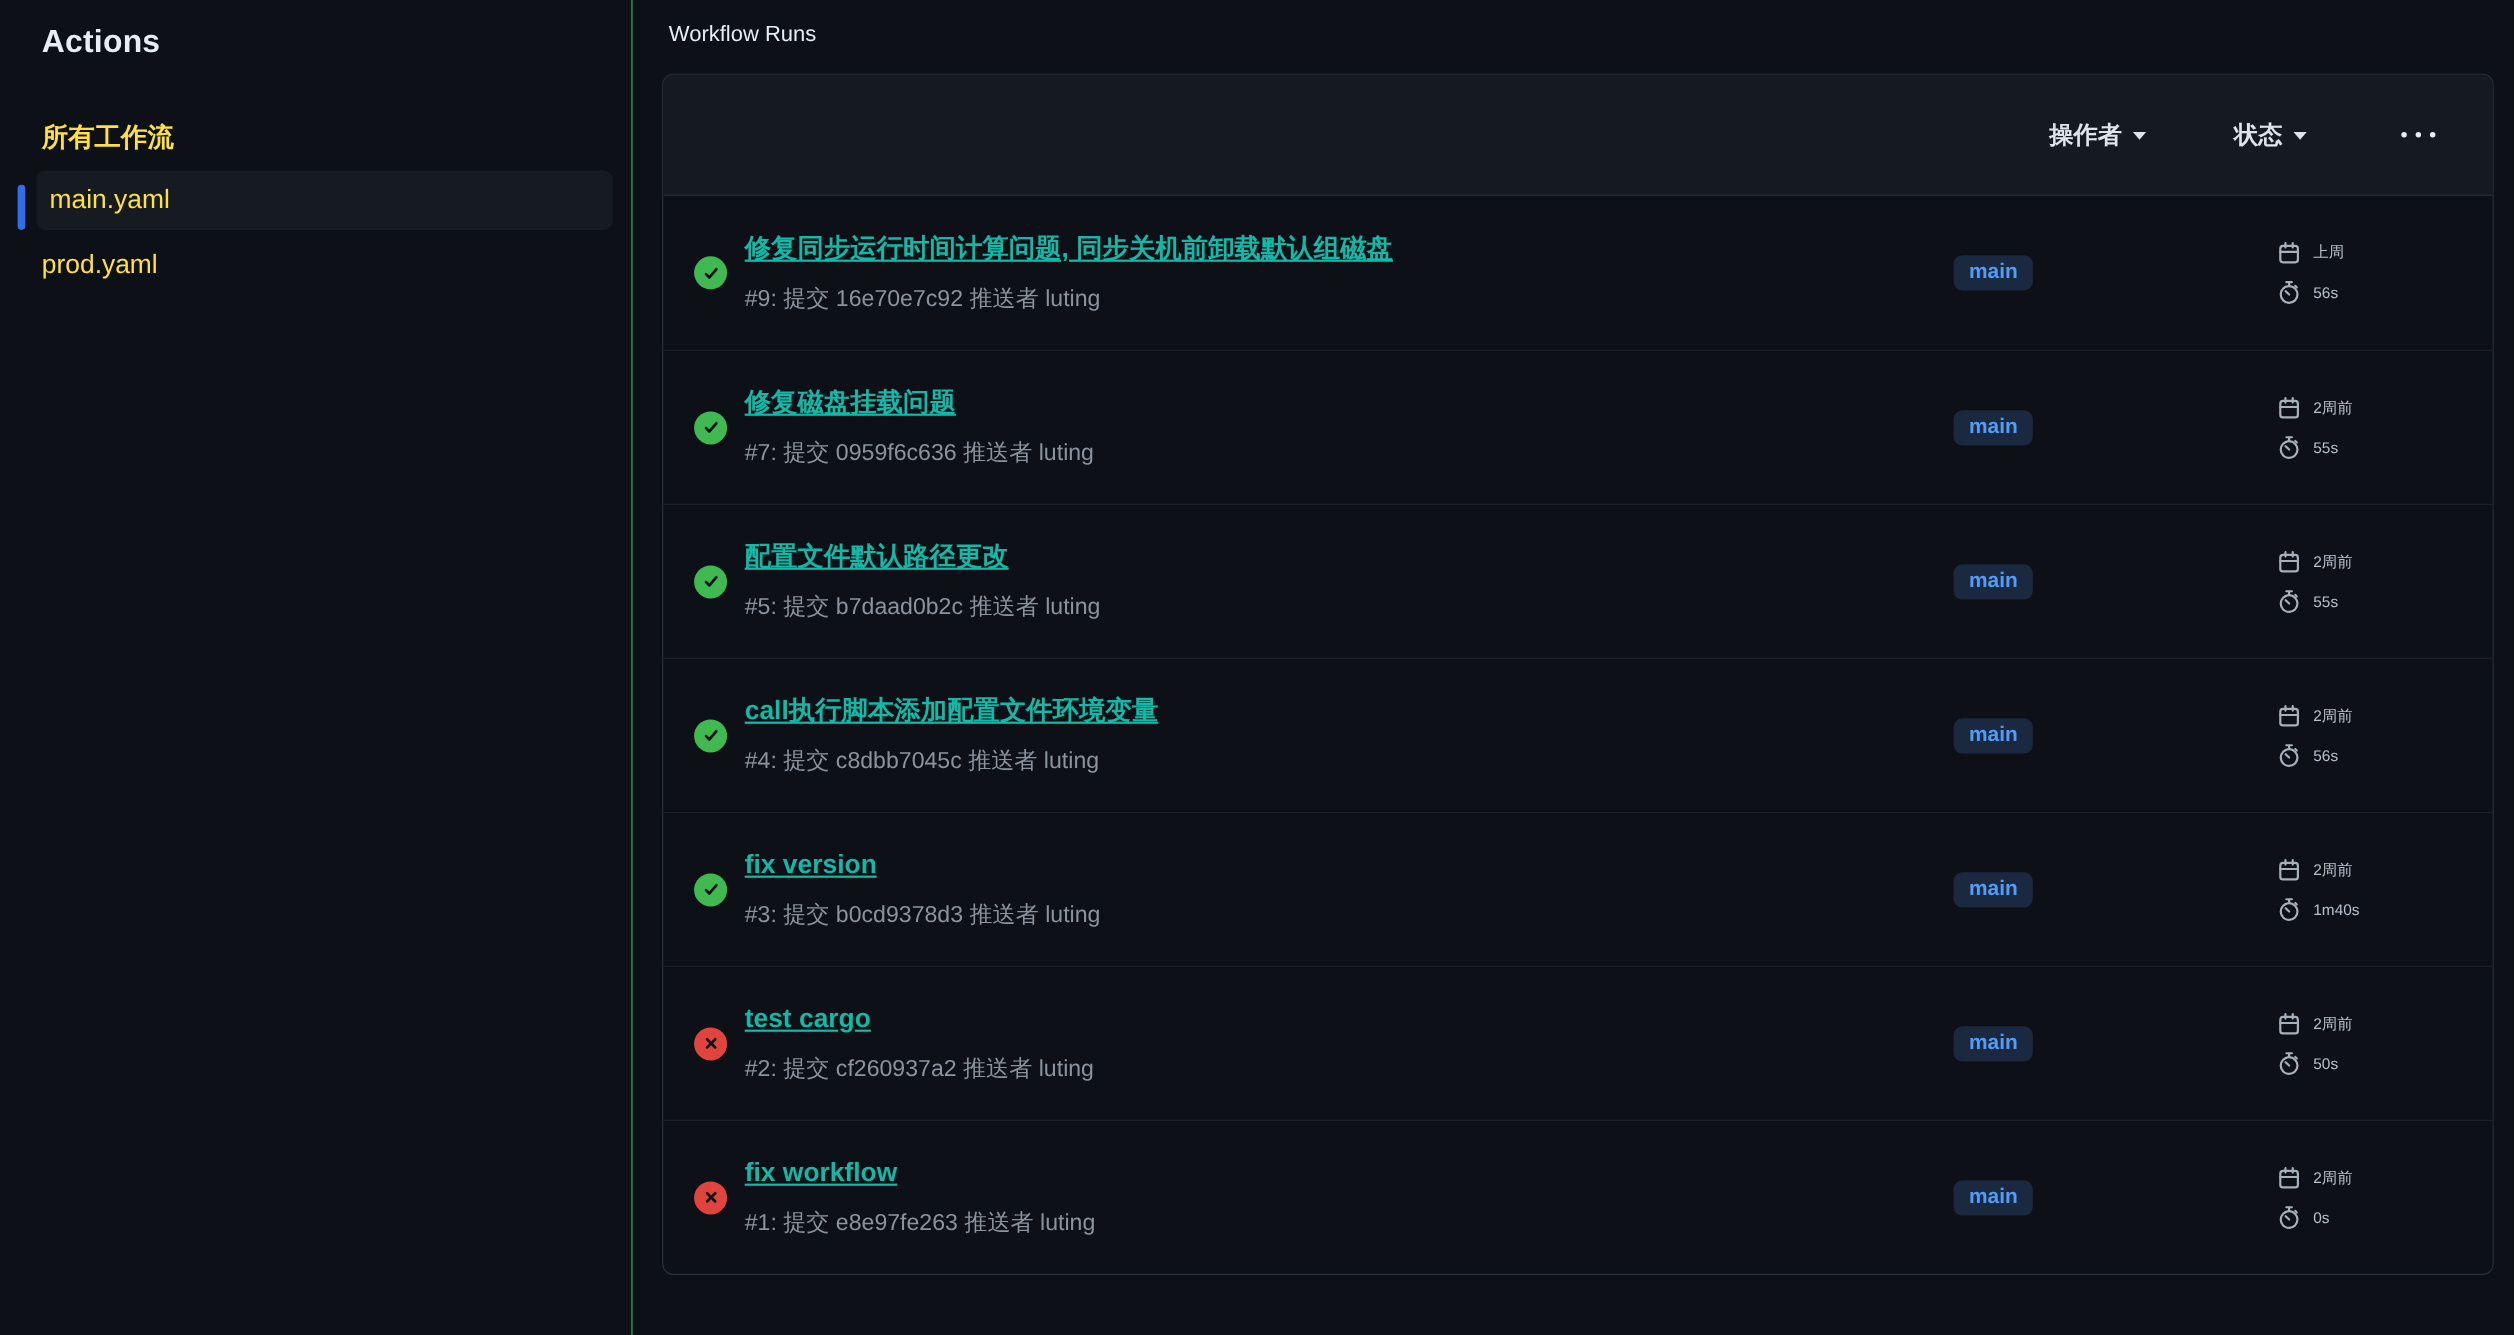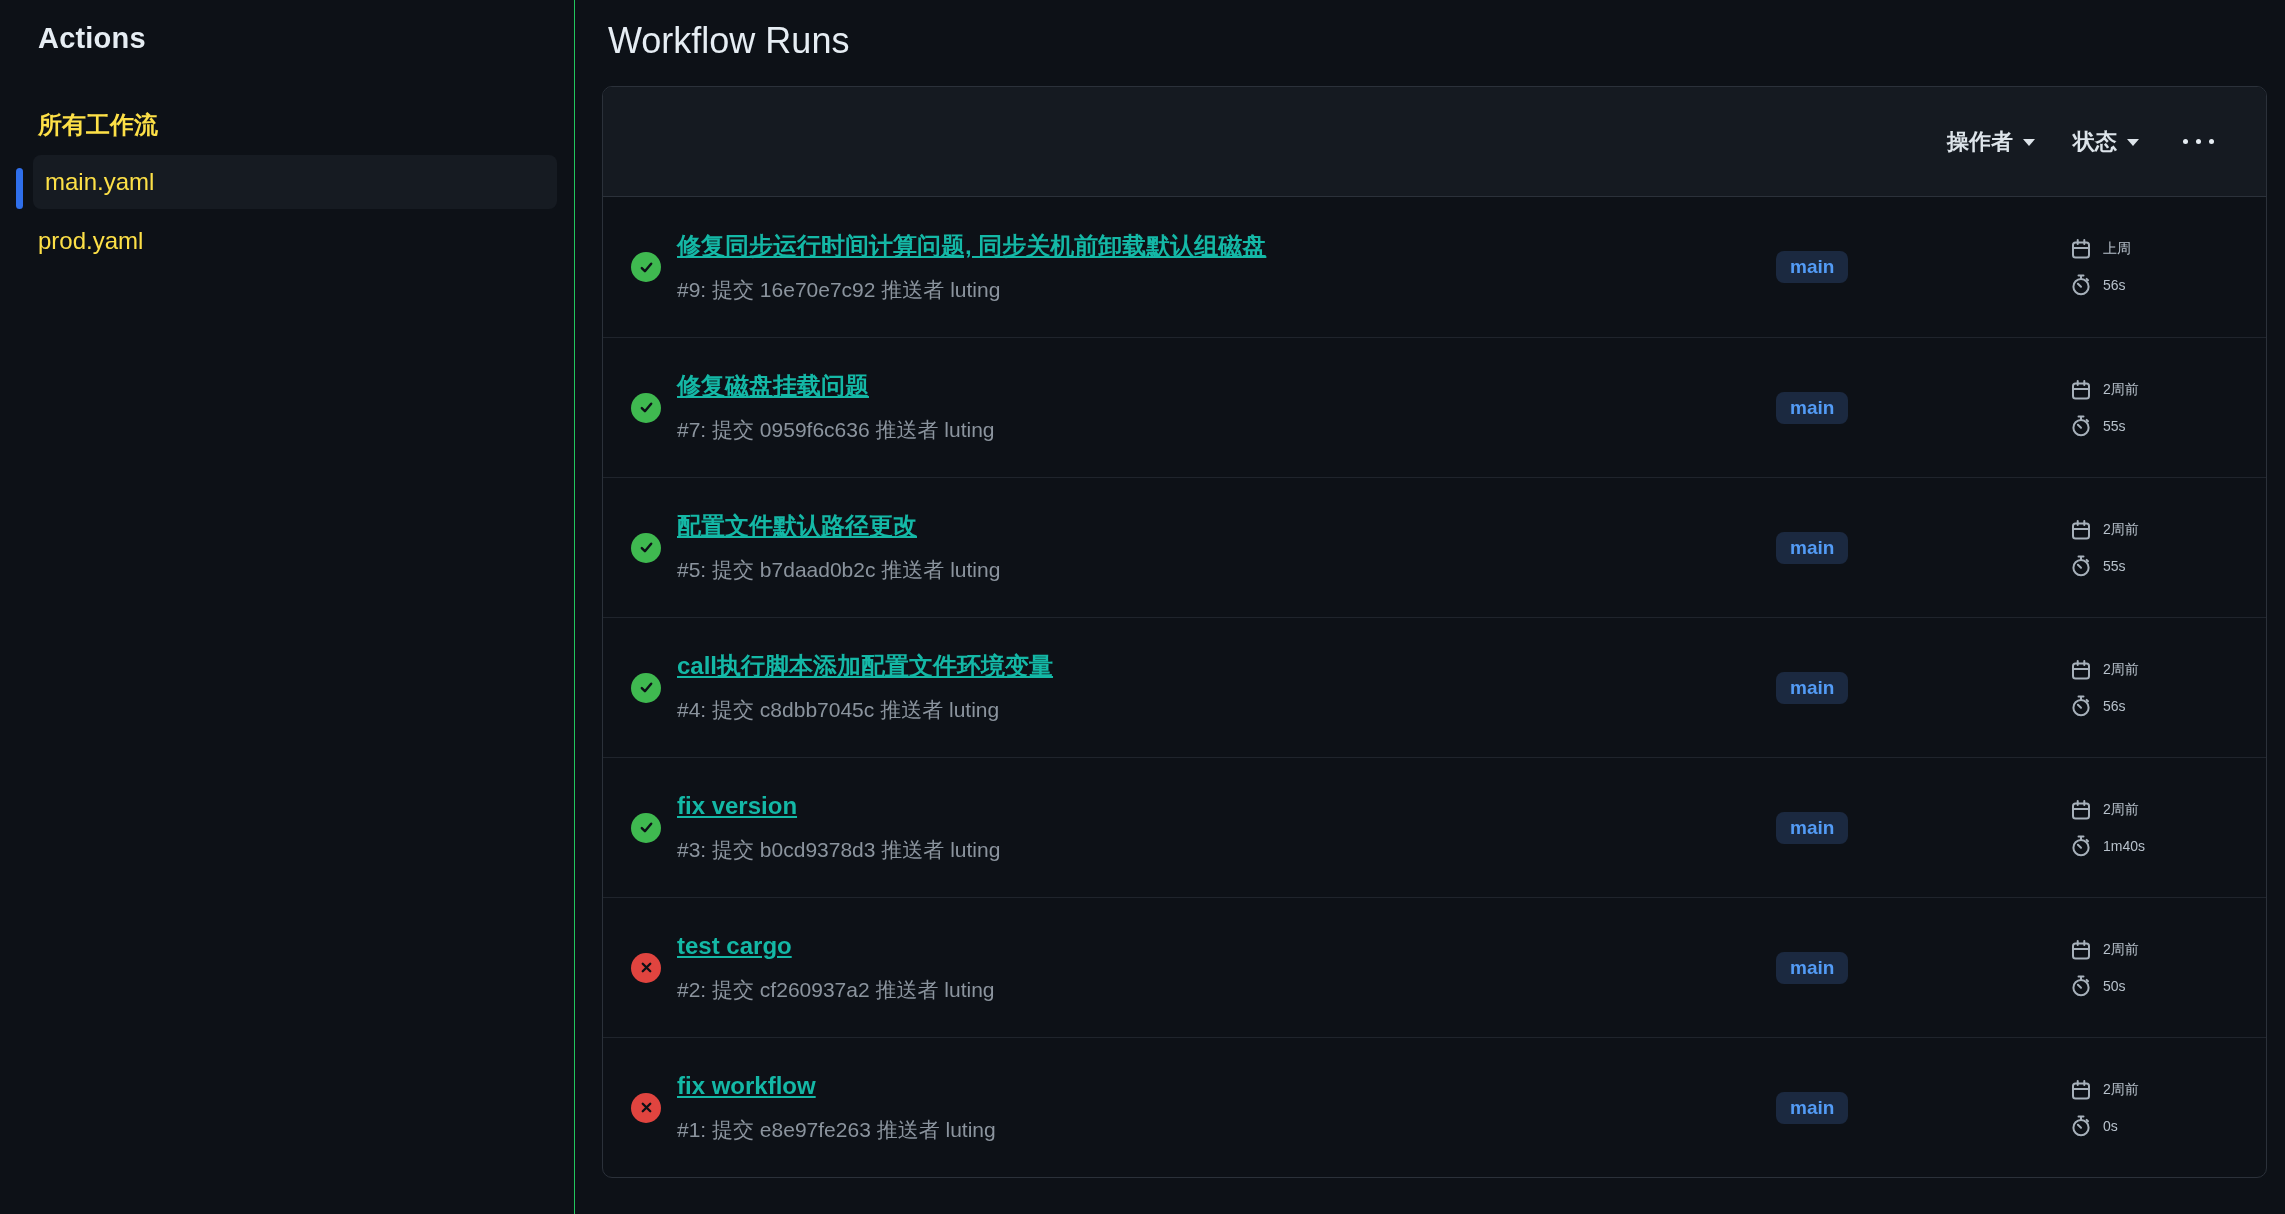--- a/index.html
+++ b/index.html
@@ -12,23 +12,23 @@
   .sidebar-title { font-size:29px; font-weight:700; color:#e6edf3; letter-spacing:0.2px; }
   .workflow-list { list-style:none; margin-top:48px; }
   .wf-item { font-size:24px; color:#fde047; cursor:pointer; }
   .wf-item.all { font-weight:600; padding:6px 0 14px 0; }
   .wf-item.plain { padding:18px 0 10px 0; font-weight:400; }
   .wf-item.selected { background:#161b22; border-radius:8px; margin-left:-5px; width:524px; padding:13px 12px 13px 12px; font-weight:400; }
   .accent-bar { position:absolute; left:16px; top:168px; width:7px; height:41px; border-radius:4px; background:#2f6feb; }
 
   
   .main { flex:1; padding:20px 0 0 0; }
-  .main-title { font-size:36px; font-weight:500; color:#e6edf3; margin-left:33px; }
+  .main-title { font-size:20px; font-weight:500; color:#e6edf3; margin-left:33px; }
   .card { margin:24px 0 0 27px; width:1665px; border:1px solid #2b313a; border-radius:10px; overflow:hidden; background:#0d1117; }
-  .card-header { height:110px; background:#151a21; border-bottom:1px solid #2b313a; display:flex; align-items:center; justify-content:flex-end; gap:38px; padding-right:46px; }
+  .card-header { height:110px; background:#151a21; border-bottom:1px solid #2b313a; display:flex; align-items:center; justify-content:flex-end; gap:80px; padding-right:46px; }
   .filter-btn { font-size:22px; font-weight:600; color:#dde4ea; cursor:pointer; display:inline-flex; align-items:center; white-space:nowrap; }
   .caret { display:inline-block; margin-left:10px; border-left:6px solid transparent; border-right:6px solid transparent; border-top:7px solid currentColor; transform:translateY(1px); }
   .kebab { display:inline-flex; gap:8px; align-items:center; cursor:pointer; color:#e6edf3; padding:6px; }
   .kebab i { width:5px; height:5px; border-radius:50%; background:currentColor; }
 
   
   .run { display:flex; align-items:center; height:140px; padding:0 30px 0 28px; }
   .run + .run { border-top:1px solid #1f242c; }
   .status-dot { width:30px; height:30px; border-radius:50%; flex-shrink:0; display:flex; align-items:center; justify-content:center; margin-right:16px; }
   .status-dot[data-status="success"] { background:#3fb950; }

